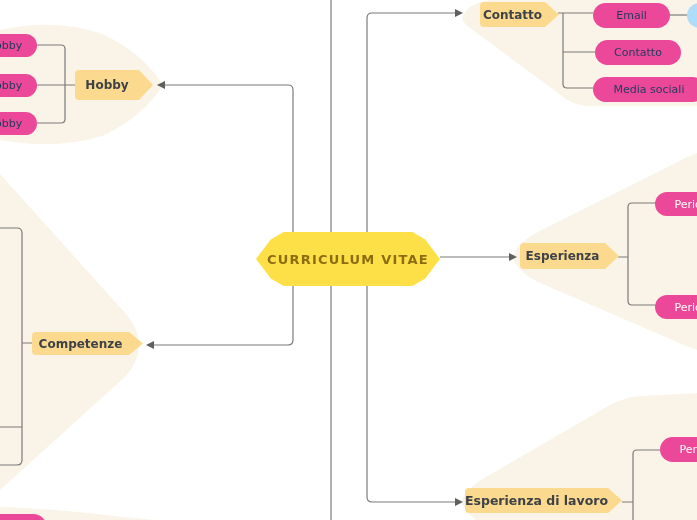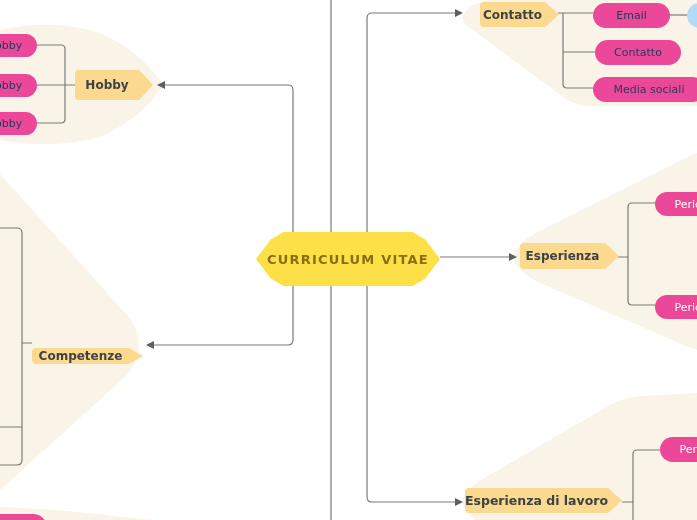--- a/index.html
+++ b/index.html
@@ -65,21 +65,21 @@
     <path d="M165,81 L157,85 L165,89 Z"></path>
     <path d="M154,341 L146,345 L154,349 Z"></path>
   </g>
 </svg>
 
 <div class="node center-node" style="left:256px;top:232px;width:184px;height:54px;">CURRICULUM VITAE</div>
 
 <div class="node branch" style="left:480px;top:2px;width:79px;height:25px;">Contatto</div>
 <div class="node branch" style="left:75px;top:70px;width:78px;height:30px;">Hobby</div>
 <div class="node branch" style="left:520px;top:243px;width:99px;height:26px;">Esperienza</div>
-<div class="node branch" style="left:32px;top:332px;width:111px;height:16px;margin-top:16px;">Competenze</div>
+<div class="node branch" style="left:32px;top:332px;width:111px;height:23px;">Competenze</div>
 <div class="node branch" style="left:465px;top:488px;width:157px;height:25px;font-size:12.5px;">Esperienza di lavoro</div>
 
 <div class="node pill" style="left:593px;top:3px;width:77px;height:25px;">Email</div>
 <div class="node pill" style="left:595px;top:40px;width:86px;height:25px;">Contatto</div>
 <div class="node pill" style="left:593px;top:77px;width:112px;height:25px;">Media sociali</div>
 <div class="node pill light" style="left:687px;top:3px;width:70px;height:25px;"></div>
 
 <div class="node pill" style="left:-28px;top:34px;width:65px;height:23px;">Hobby</div>
 <div class="node pill" style="left:-28px;top:74px;width:65px;height:23px;">Hobby</div>
 <div class="node pill" style="left:-28px;top:112px;width:65px;height:23px;">Hobby</div>

